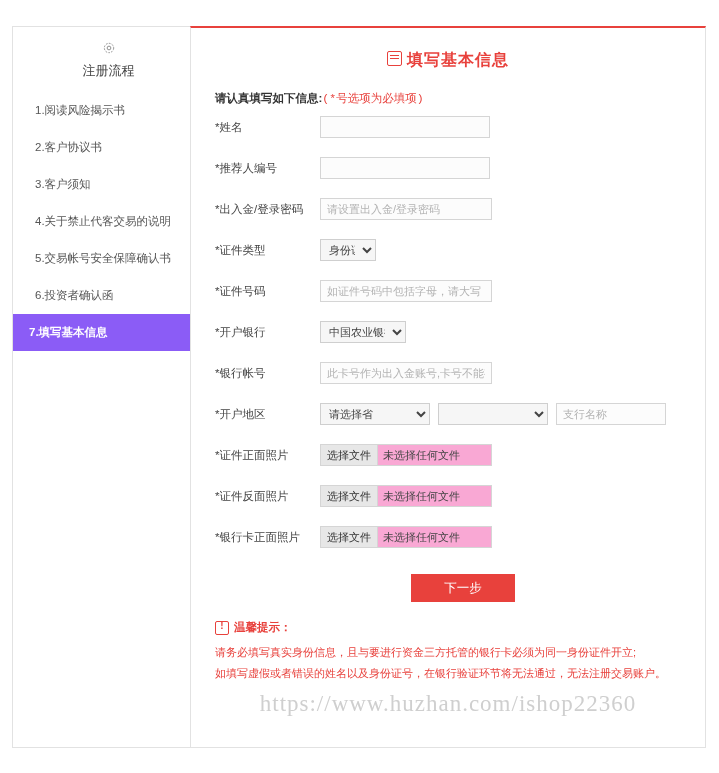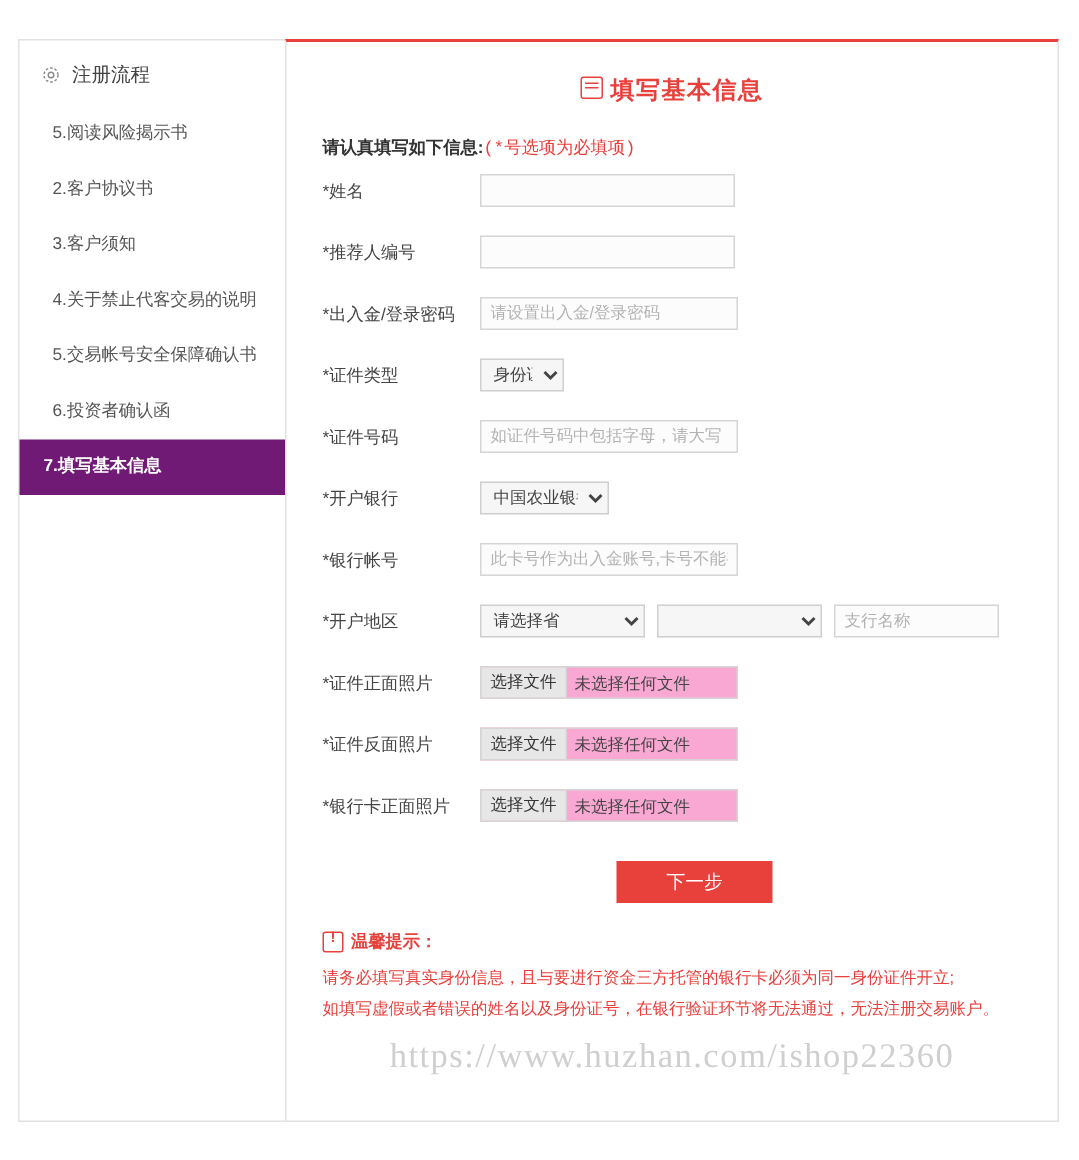--- a/index.html
+++ b/index.html
@@ -33,41 +33,42 @@
     box-sizing: border-box;
     padding: 0;
   }
   .sidebar-header {
     display: flex;
     align-items: center;
     gap: 7px;
     padding: 14px 0 12px 14px;
     font-size: 13px;
     color: #444;
+    flex-direction: column;
   }
   .gear {
     width: 14px;
     height: 14px;
     display: inline-block;
     position: relative;
   }
   .gear svg { display: block; }
   .sidebar-list {
     list-style: none;
     margin: 0;
     padding: 0;
   }
   .sidebar-item {
     padding: 11px 0 11px 22px;
     font-size: 11.5px;
     color: #555;
     line-height: 1.3;
   }
   .sidebar-item.active {
-    background: #701a75;
+    background: #8b5cf6;
     color: #ffffff;
     font-weight: bold;
     padding-left: 16px;
   }
   
   .main {
     flex: 1;
     border: 1px solid #e2e2e2;
     border-top: 2px solid #e8413c;
     background: #ffffff;
@@ -267,21 +268,21 @@
         <svg width="14" height="14" viewBox="0 0 24 24">
           <g fill="none" stroke="#888" stroke-width="1.6">
             <circle cx="12" cy="12" r="3.2"></circle>
             <circle cx="12" cy="12" r="8" stroke-dasharray="3 2.2"></circle>
           </g>
         </svg>
       </span>
       <span>注册流程</span>
     </div>
     <ul class="sidebar-list">
-      <li class="sidebar-item">5.阅读风险揭示书</li>
+      <li class="sidebar-item">1.阅读风险揭示书</li>
       <li class="sidebar-item">2.客户协议书</li>
       <li class="sidebar-item">3.客户须知</li>
       <li class="sidebar-item">4.关于禁止代客交易的说明</li>
       <li class="sidebar-item">5.交易帐号安全保障确认书</li>
       <li class="sidebar-item">6.投资者确认函</li>
       <li class="sidebar-item active">7.填写基本信息</li>
     </ul>
   </div>
 
   <div class="main">

